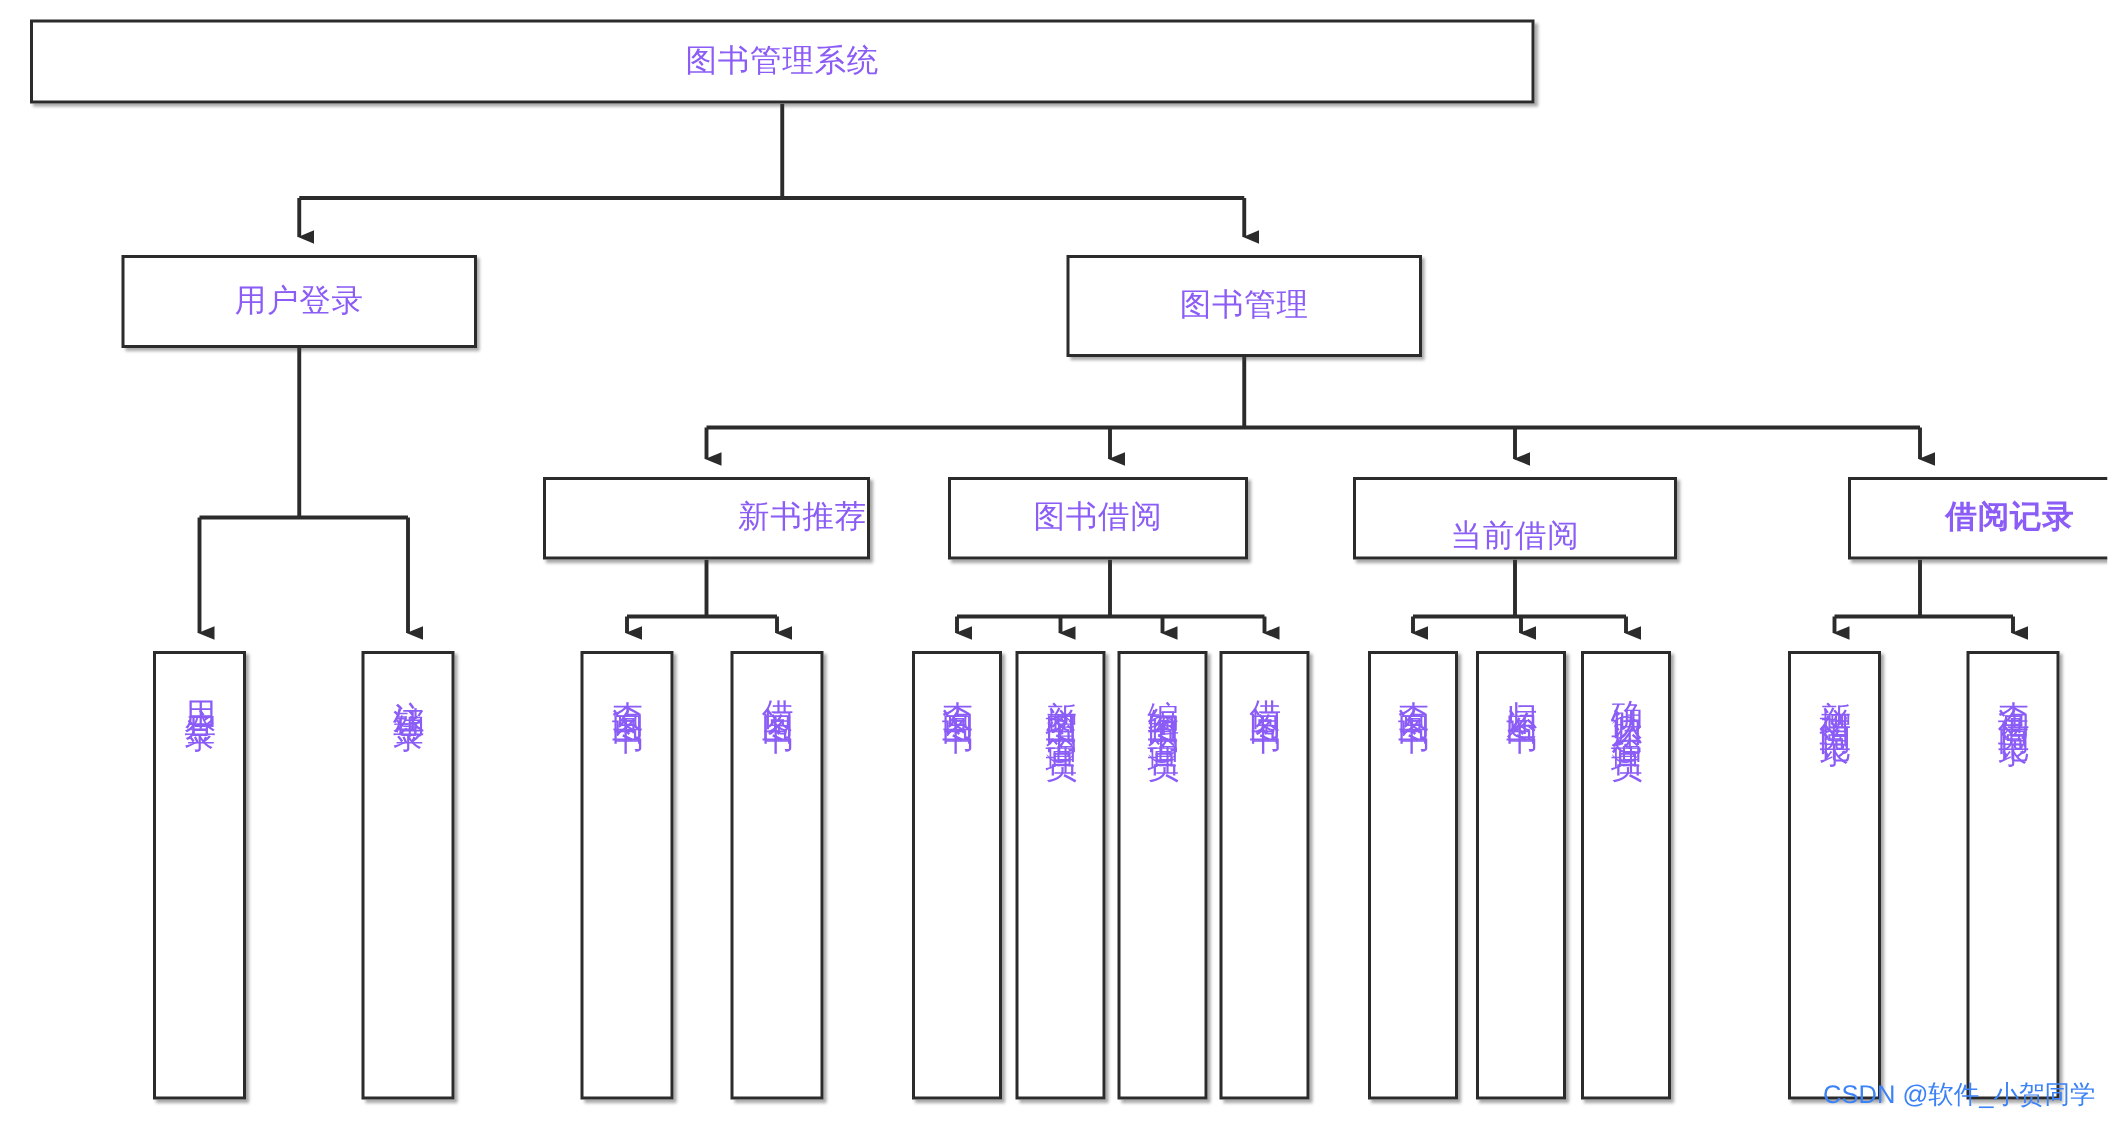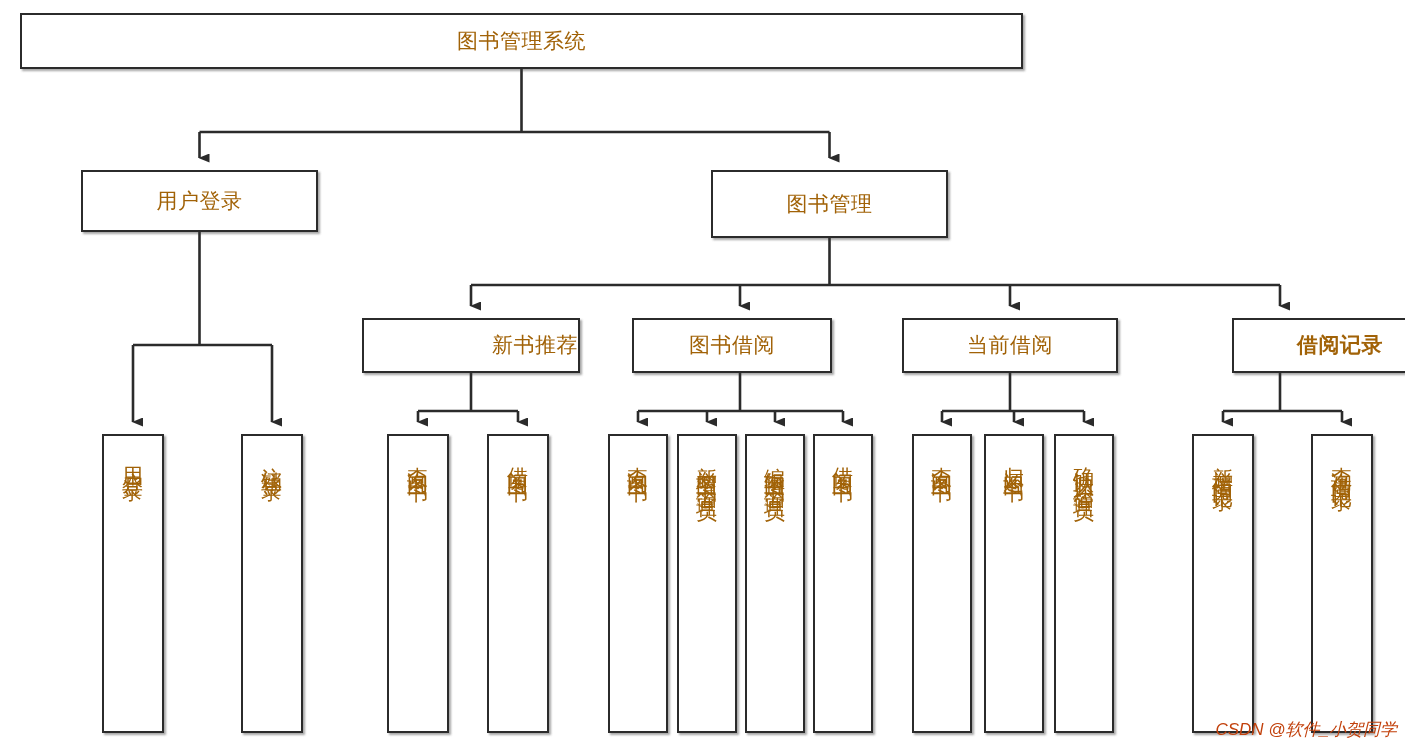--- a/index.html
+++ b/index.html
@@ -27,21 +27,21 @@
   }
   .node {
     position: absolute;
     box-sizing: border-box;
     background: #ffffff;
     border: 2px solid #2b2b2b;
     box-shadow: 2px 2px 2px rgba(60,60,60,0.45);
     display: flex;
     align-items: center;
     justify-content: center;
-    color: #a16207;
+    color: #8b5cf6;
     z-index: 2;
   }
   .node-label {
     display: block;
     text-align: center;
     line-height: 1.18;
     white-space: pre;
   }
   .node.horiz .node-label {
     font-size: 21px;
@@ -56,24 +56,23 @@
     text-orientation: upright;
     font-size: 21px;
     letter-spacing: 5px;
     line-height: 1;
   }
   #watermark {
     position: absolute;
     right: 8px;
     bottom: 6px;
     font-size: 17px;
-    color: #c2410c;
+    color: #3b82f6;
     z-index: 5;
     white-space: nowrap;
-    font-style: italic;
   }
 </style>
 </head>
 <body>
 
 <div id="canvas">
 
   <svg id="wires" viewBox="0 0 1405 747" width="1405" height="747">
     <defs>
       <marker id="arrowhead" markerWidth="9" markerHeight="11" refX="4.5" refY="10" orient="auto" markerUnits="userSpaceOnUse">
@@ -119,21 +118,21 @@
       </div>
       <div class="node horiz" style="left: 711px; top: 170px; width: 237px; height: 68px;">
         <span class="node-label">图书管理</span>
       </div>
       <div class="node horiz" style="left: 362px; top: 318px; width: 218px; height: 55px; justify-content: flex-end;">
         <span class="node-label">新书推荐</span>
       </div>
       <div class="node horiz" style="left: 632px; top: 318px; width: 200px; height: 55px;">
         <span class="node-label">图书借阅</span>
       </div>
-      <div class="node horiz" style="left: 902px; top: 318px; width: 216px; height: 55px;">
+      <div class="node horiz" style="left: 902px; top: 318px; width: 216px; height: 55px; align-items: flex-end;">
         <span class="node-label">当前借阅</span>
       </div>
       <div class="node horiz" style="left: 1232px; top: 318px; width: 216px; height: 55px; font-weight: bold;">
         <span class="node-label">借阅记录</span>
       </div>
       <div class="node vert" style="left: 102px; top: 434px; width: 62px; height: 299px;">
         <span class="node-label">用户登录</span>
       </div>
       <div class="node vert" style="left: 241px; top: 434px; width: 62px; height: 299px;">
         <span class="node-label">注销登录</span>

